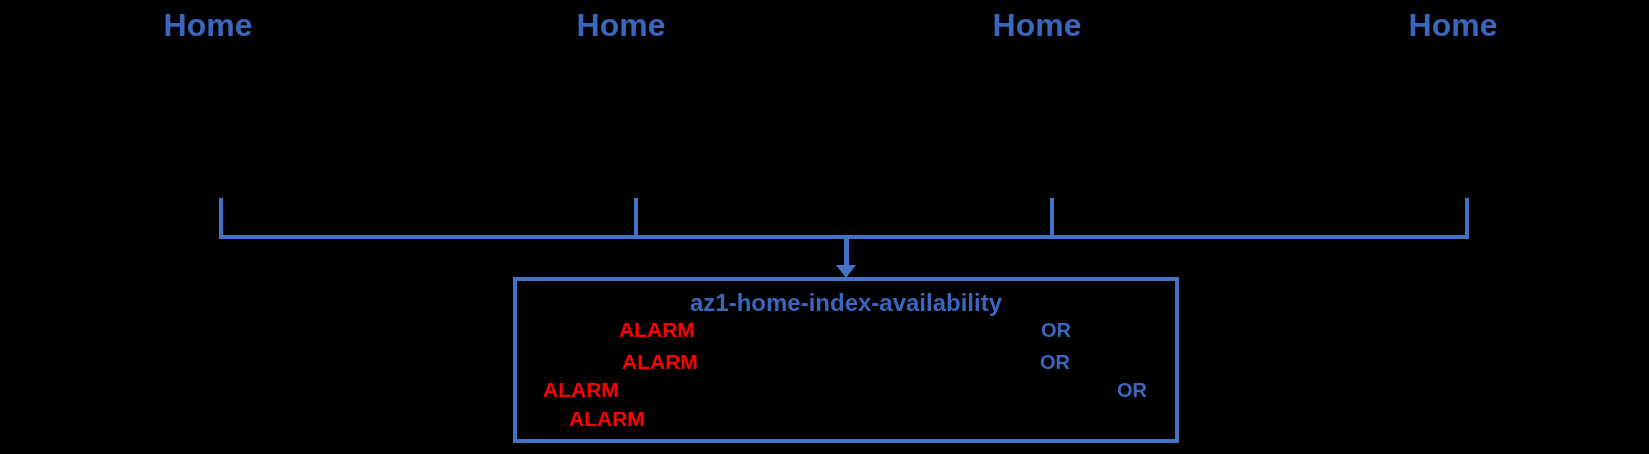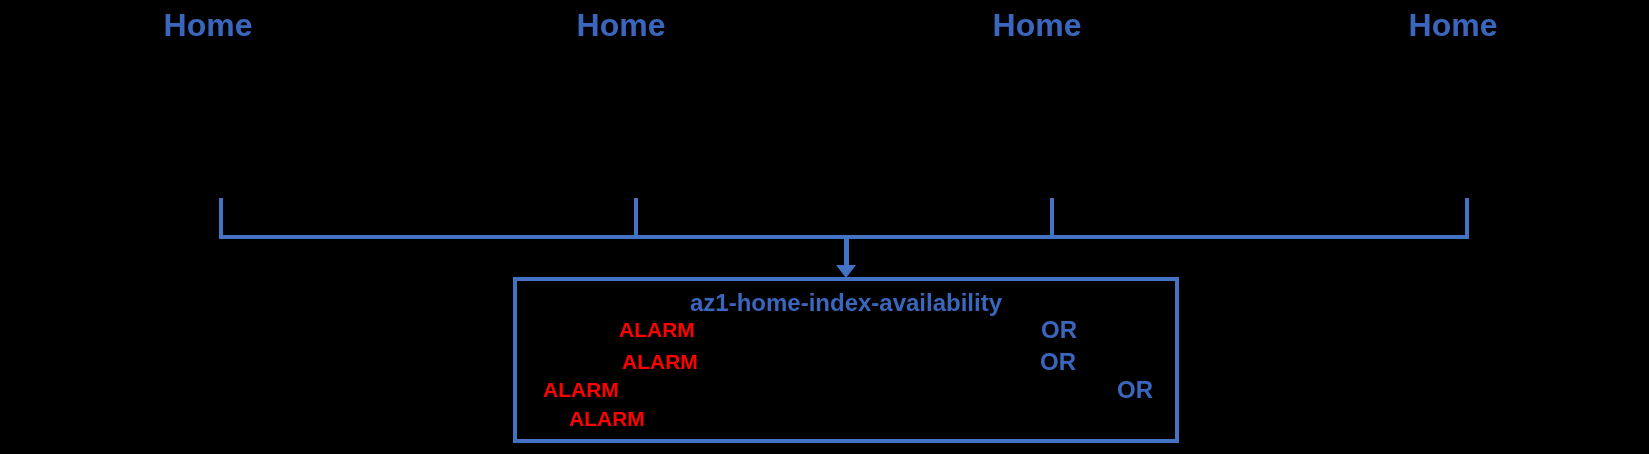--- a/index.html
+++ b/index.html
@@ -78,21 +78,21 @@
     position: absolute;
     color: var(--alarm-red);
     font-size: 21px;
     font-weight: bold;
     line-height: 26px;
     white-space: nowrap;
   }
   .or-operator {
     position: absolute;
     color: var(--text-blue);
-    font-size: 24px;
+    font-size: 20px;
     font-weight: bold;
     line-height: 26px;
     white-space: nowrap;
   }
   .alarm-r1 { left: 600px;  top: 317px; }
   .alarm-r2 { left: 603px;  top: 349px; }
   .alarm-r3 { left: 524px;  top: 377px; }
   .alarm-r4 { left: 550px;  top: 406px; }
   .or-r1    { left: 1022px; top: 317px; }
   .or-r2    { left: 1021px; top: 349px; }

